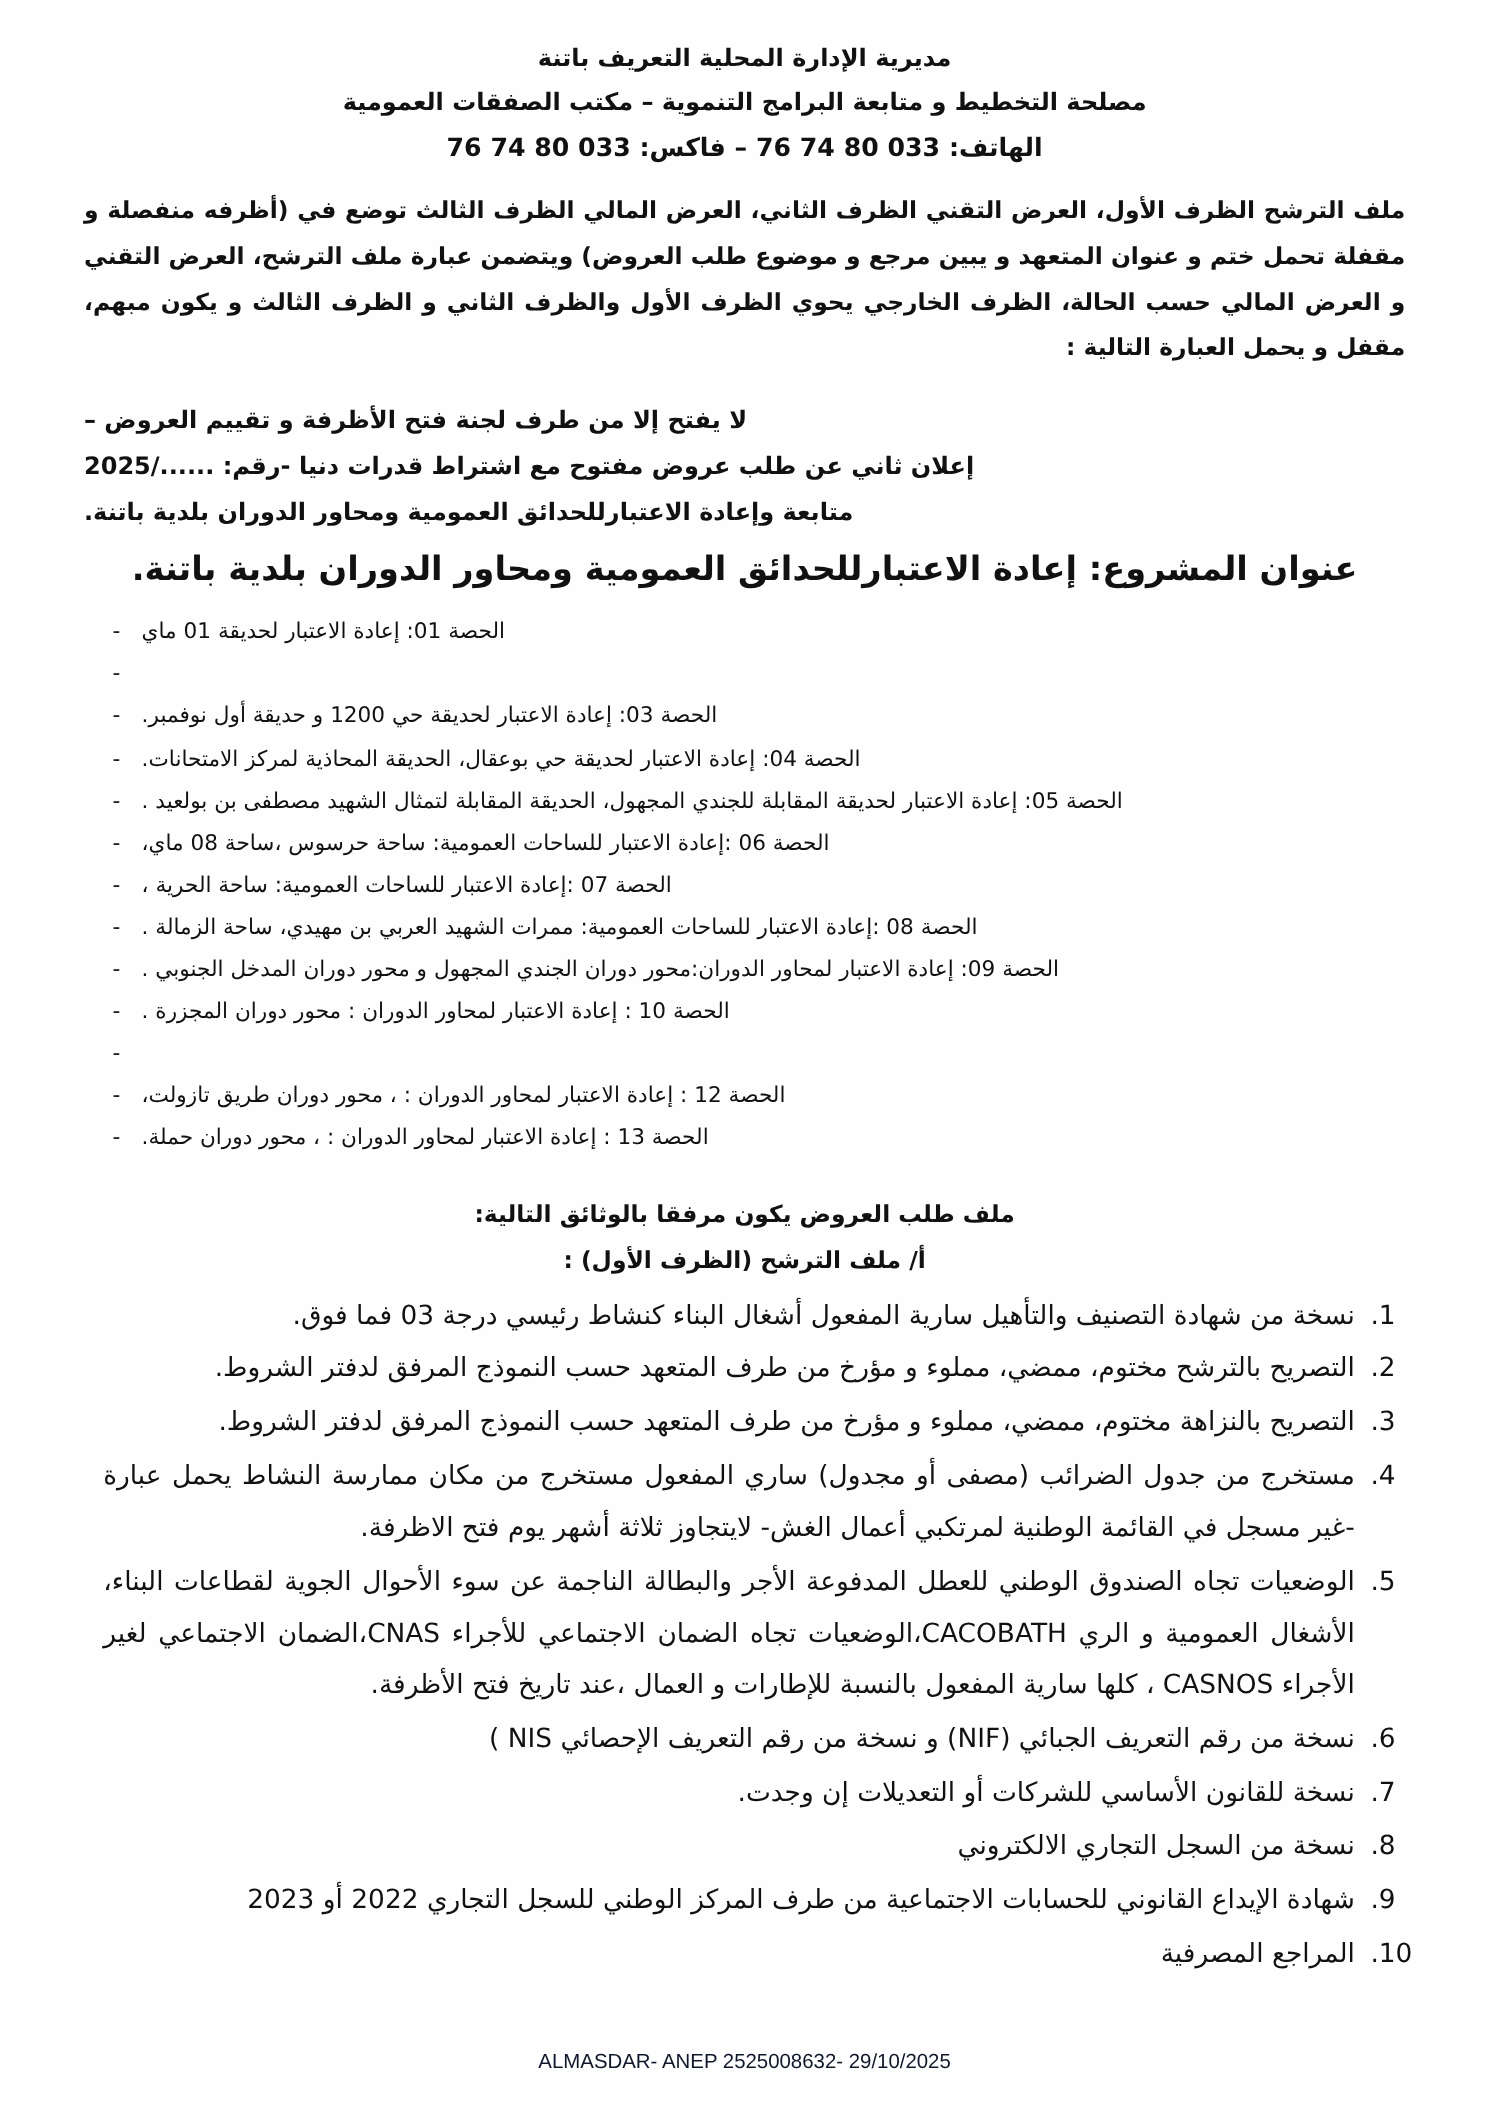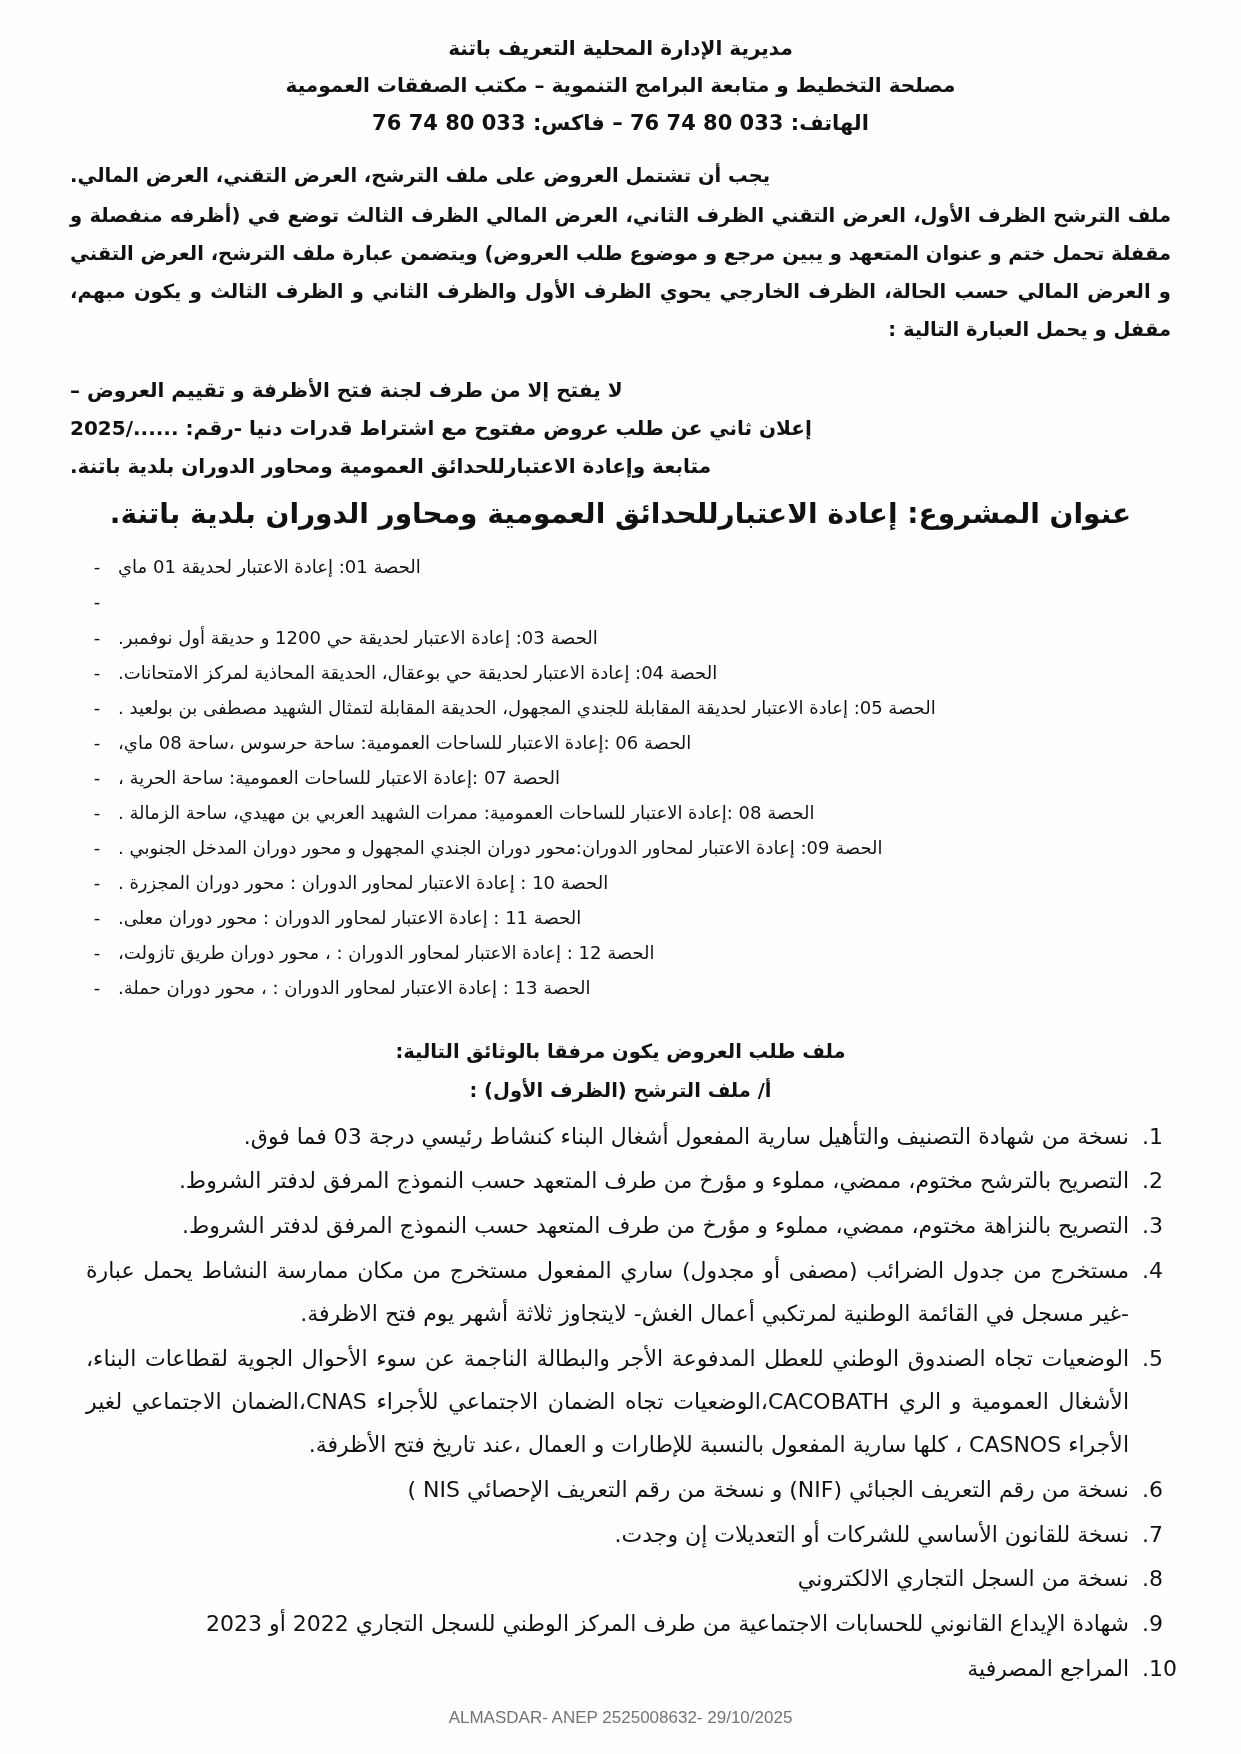--- a/index.html
+++ b/index.html
@@ -106,37 +106,36 @@
   ol.docs li.ctr { text-align: right; }
 
   .footer {
     position: absolute;
     bottom: 26px;
     left: 0;
     right: 0;
     text-align: center;
     font-size: 17px;
     direction: ltr;
-    color: #737373;
+    color: #0f172a;
     font-family: "Liberation Sans", sans-serif;
   }
 </style>
 </head>
 <body>
 
 <div class="page">
 
   <div class="hdr">
     <span class="line">مديرية الإدارة المحلية التعريف باتنة</span>
     <span class="line">مصلحة التخطيط و متابعة البرامج التنموية – مكتب الصفقات العمومية</span>
     <span class="line phone">الهاتف: 033 80 74 76 – فاكس: 033 80 74 76</span>
   </div>
 
   <div class="intro">
-    <p class="p1 right-al">يجب أن تشتمل العروض على ملف الترشح، العرض التقني، العرض المالي.</p>
     <p>ملف الترشح الظرف الأول، العرض التقني الظرف الثاني، العرض المالي الظرف الثالث توضع في (أظرفه منفصلة و مقفلة تحمل ختم و عنوان المتعهد و يبين مرجع و موضوع طلب العروض) ويتضمن عبارة ملف الترشح، العرض التقني و العرض المالي حسب الحالة، الظرف الخارجي يحوي الظرف الأول والظرف الثاني و الظرف الثالث و يكون مبهم، مقفل و يحمل العبارة التالية :</p>
   </div>
 
   <div class="center-b">
     <span class="l">لا يفتح إلا من طرف لجنة فتح الأظرفة و تقييم العروض –</span>
     <span class="l">إعلان ثاني عن طلب عروض مفتوح مع اشتراط قدرات دنيا -رقم: ....../2025</span>
     <span class="l">متابعة وإعادة الاعتبارللحدائق العمومية ومحاور الدوران بلدية باتنة.</span>
   </div>
 
   <div class="proj-title">عنوان المشروع: إعادة الاعتبارللحدائق العمومية ومحاور الدوران بلدية باتنة.</div>
@@ -175,21 +174,20 @@
       </li>
     <li>
         <span class="txt">الحصة 09: إعادة الاعتبار لمحاور الدوران:محور دوران الجندي المجهول و محور دوران المدخل الجنوبي .</span>
         <span class="dash">-</span>
       </li>
     <li>
         <span class="txt">الحصة 10 : إعادة الاعتبار لمحاور الدوران : محور دوران المجزرة .</span>
         <span class="dash">-</span>
       </li>
     <li>
-        <span class="txt">الحصة 11 : إعادة الاعتبار لمحاور الدوران : محور دوران معلى.</span>
         <span class="dash">-</span>
       </li>
     <li>
         <span class="txt">الحصة 12 : إعادة الاعتبار لمحاور الدوران : ، محور دوران طريق تازولت،</span>
         <span class="dash">-</span>
       </li>
     <li>
         <span class="txt">الحصة 13 : إعادة الاعتبار لمحاور الدوران : ، محور دوران حملة.</span>
         <span class="dash">-</span>
       </li>

